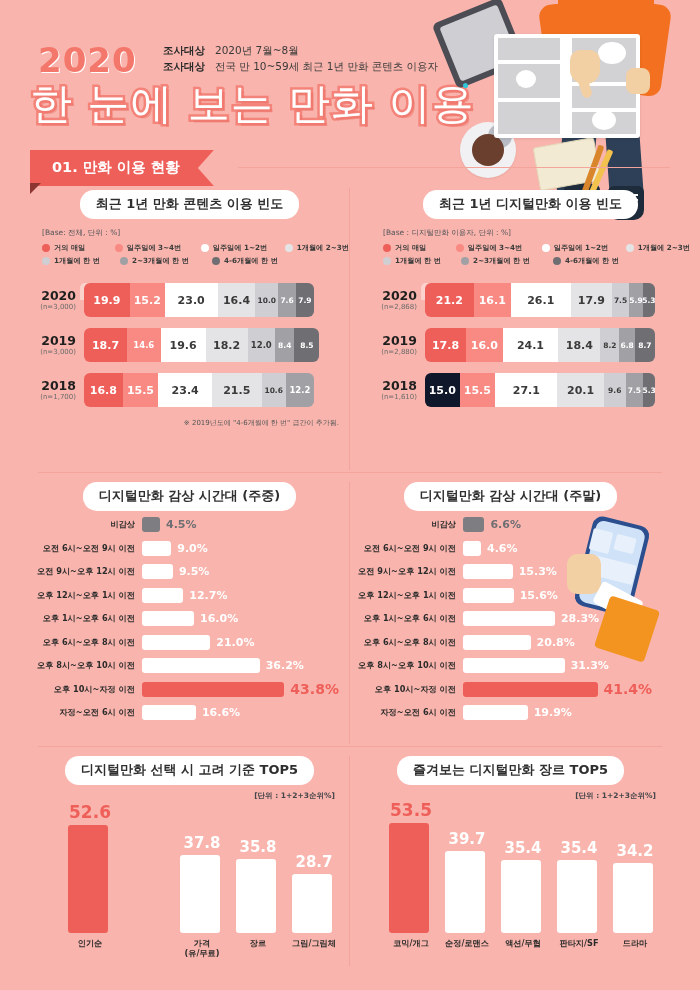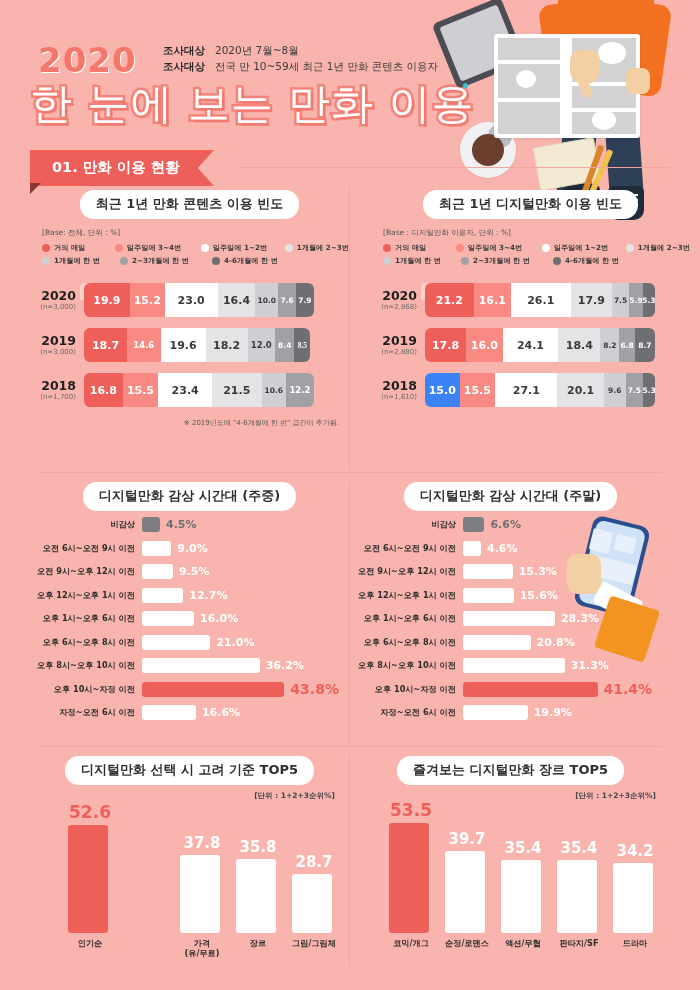--- a/index.html
+++ b/index.html
@@ -295,21 +295,21 @@
               <div class="y">2019</div>
               <div class="n">(n=3,000)</div>
             </div>
             <div class="sbar">
               <div class="seg" style="width: 43.01px; background: rgb(239, 95, 90); color: rgb(255, 255, 255); font-size: 11px;">18.7</div>
               <div class="seg" style="width: 33.58px; background: rgb(249, 138, 131); color: rgb(255, 255, 255); font-size: 8.5px;">14.6</div>
               <div class="seg" style="width: 45.08px; background: rgb(255, 255, 255); color: rgb(58, 58, 58); font-size: 11px;">19.6</div>
               <div class="seg" style="width: 41.86px; background: rgb(228, 228, 230); color: rgb(58, 58, 58); font-size: 11px;">18.2</div>
               <div class="seg" style="width: 27.6px; background: rgb(207, 207, 211); color: rgb(58, 58, 58); font-size: 8.5px;">12.0</div>
               <div class="seg" style="width: 19.32px; background: rgb(160, 160, 165); color: rgb(255, 255, 255); font-size: 7.5px;">8.4</div>
-              <div class="seg" style="width: 16px; background: rgb(110, 110, 115); color: rgb(255, 255, 255); font-size: 7.5px; font-family: Liberation Serif, serif;">8.5</div>
+              <div class="seg" style="width: 25px; background: rgb(110, 110, 115); color: rgb(255, 255, 255); font-size: 7.5px;">8.5</div>
             </div>
           </div>
           <div class="srow">
             <div class="ylab">
               <div class="y">2018</div>
               <div class="n">(n=1,700)</div>
             </div>
             <div class="sbar">
               <div class="seg" style="width: 38.64px; background: rgb(239, 95, 90); color: rgb(255, 255, 255); font-size: 11px;">16.8</div>
               <div class="seg" style="width: 35.65px; background: rgb(249, 138, 131); color: rgb(255, 255, 255); font-size: 11px;">15.5</div>
@@ -391,21 +391,21 @@
               <div class="seg" style="width: 15.64px; background: rgb(160, 160, 165); color: rgb(255, 255, 255); font-size: 7.5px;">6.8</div>
               <div class="seg" style="width: 20.01px; background: rgb(110, 110, 115); color: rgb(255, 255, 255); font-size: 7.5px;">8.7</div>
             </div>
           </div>
           <div class="srow">
             <div class="ylab">
               <div class="y">2018</div>
               <div class="n">(n=1,610)</div>
             </div>
             <div class="sbar">
-              <div class="seg" style="width: 34.5px; background: #3b82f6; color: rgb(255, 255, 255); font-size: 11px;">15.0</div>
+              <div class="seg" style="width: 34.5px; background: #0f172a; color: rgb(255, 255, 255); font-size: 11px;">15.0</div>
               <div class="seg" style="width: 35.65px; background: rgb(249, 138, 131); color: rgb(255, 255, 255); font-size: 11px;">15.5</div>
               <div class="seg" style="width: 62.33px; background: rgb(255, 255, 255); color: rgb(58, 58, 58); font-size: 11px;">27.1</div>
               <div class="seg" style="width: 46.23px; background: rgb(228, 228, 230); color: rgb(58, 58, 58); font-size: 11px;">20.1</div>
               <div class="seg" style="width: 22.08px; background: rgb(207, 207, 211); color: rgb(58, 58, 58); font-size: 7.5px;">9.6</div>
               <div class="seg" style="width: 17.25px; background: rgb(160, 160, 165); color: rgb(255, 255, 255); font-size: 7.5px;">7.5</div>
               <div class="seg" style="width: 12.19px; background: rgb(110, 110, 115); color: rgb(255, 255, 255); font-size: 7.5px;">5.3</div>
             </div>
           </div>
         </div>
     </div>

